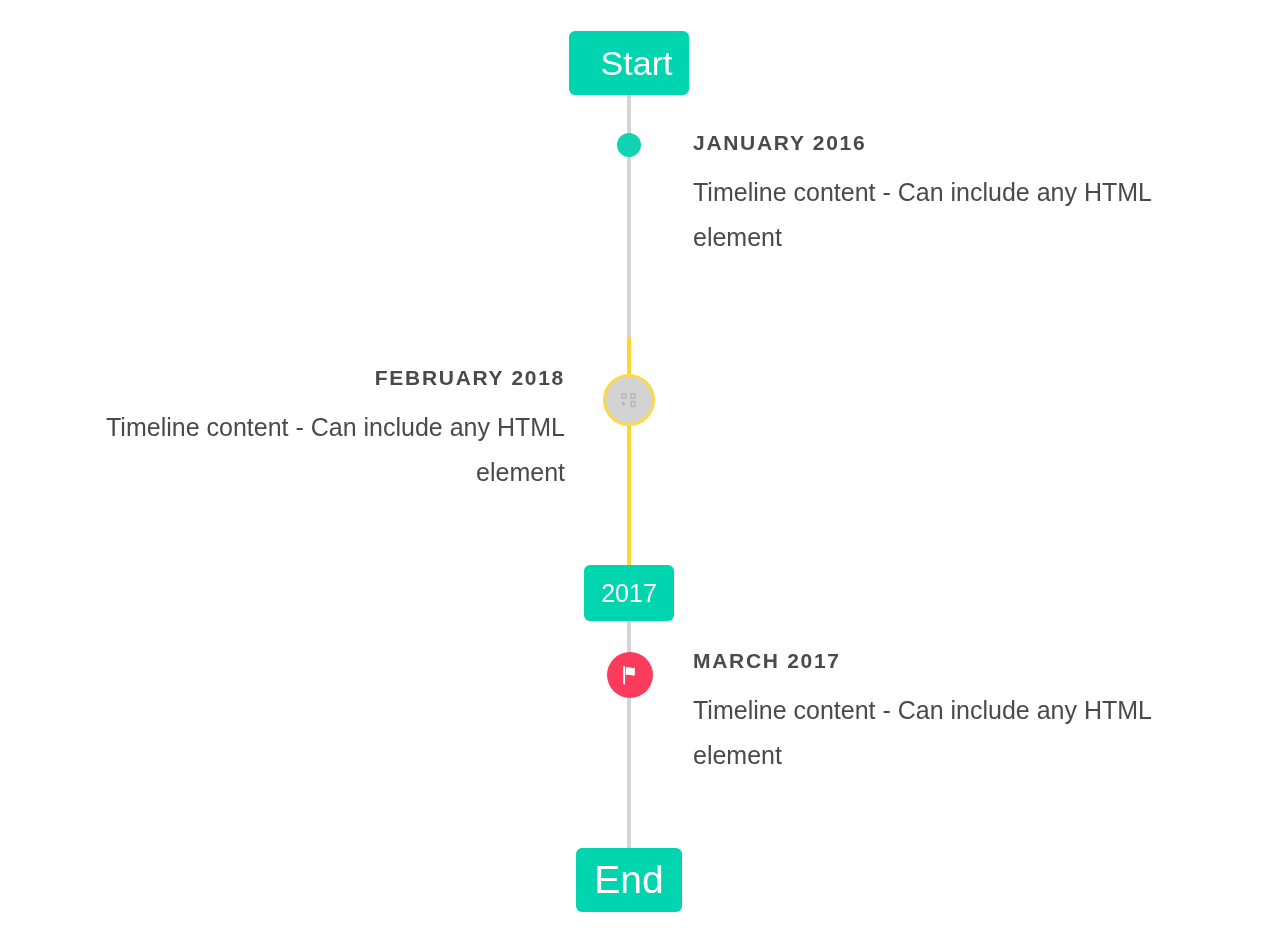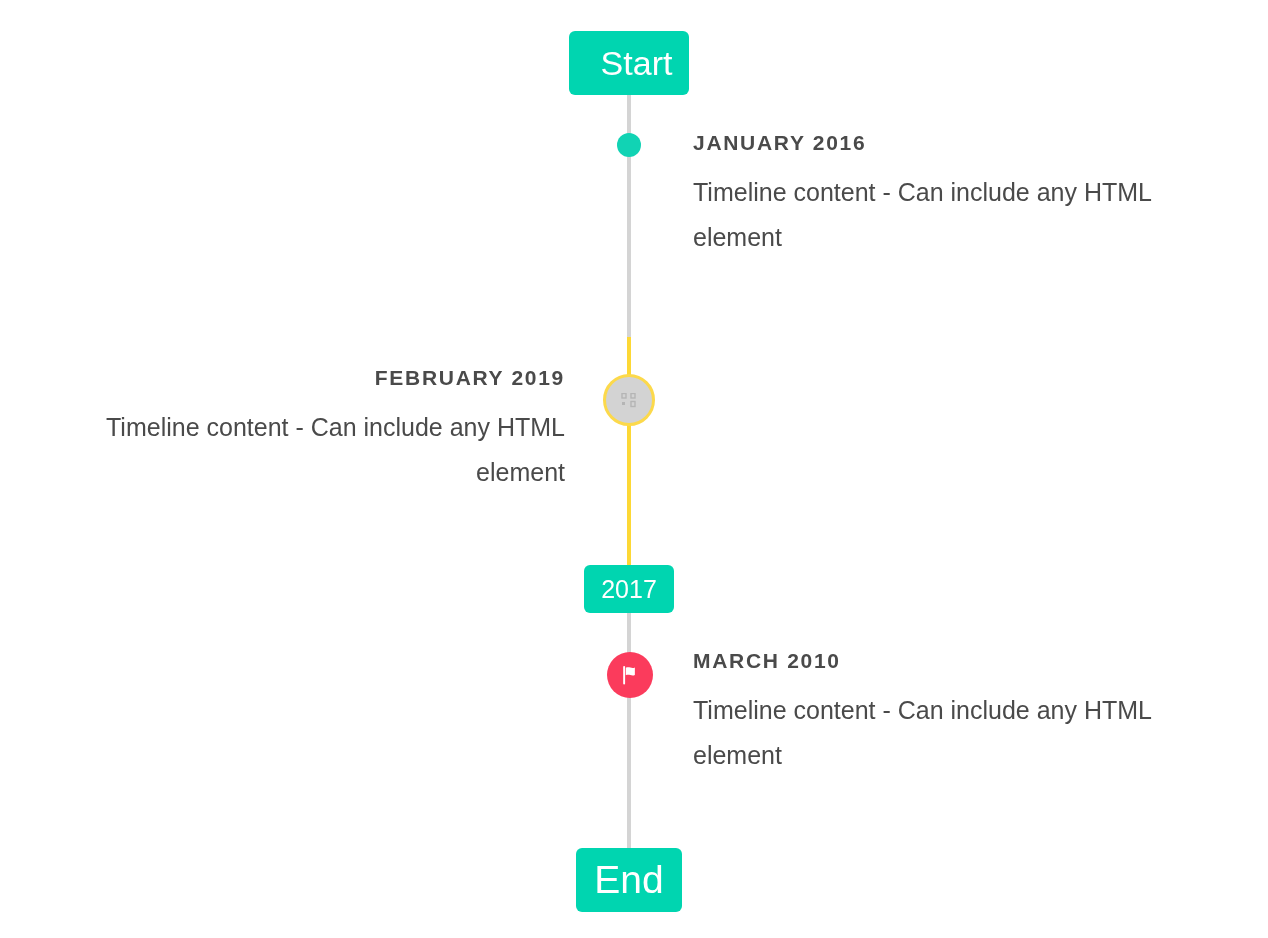--- a/index.html
+++ b/index.html
@@ -47,21 +47,21 @@
     white-space: nowrap;
   }
   .badge-start {
     left: 569px; top: 31px;
     width: 120px; height: 64px;
     font-size: 34px;
     padding-left: 15px;
   }
   .badge-year {
     left: 584px; top: 565px;
-    width: 90px; height: 48px;
+    width: 90px; height: 56px;
     font-size: 25px;
   }
   .badge-end {
     left: 576px; top: 848px;
     width: 106px; height: 64px;
     font-size: 39px;
   }
 
   
   .marker {
@@ -146,32 +146,32 @@
 
   <div class="marker marker-image">
     <svg class="broken-img" viewBox="0 0 17 15">
       <rect x="1" y="0.5" width="4" height="4.5" fill="none" stroke="#8c8c8c" stroke-width="1.4"></rect>
       <rect x="10" y="0.5" width="4" height="4.5" fill="none" stroke="#8c8c8c" stroke-width="1.4"></rect>
       <rect x="1" y="9" width="3" height="3" fill="#8c8c8c"></rect>
       <rect x="10" y="8.5" width="4" height="5" fill="none" stroke="#8c8c8c" stroke-width="1.4"></rect>
     </svg>
   </div>
   <div class="entry entry-left entry-feb">
-    <p class="entry-date">FEBRUARY 2019</p>
+    <p class="entry-date">FEBRUARY 2018</p>
     <p class="entry-body">Timeline content - Can include any HTML element</p>
   </div>
 
   <div class="badge badge-year">2017</div>
 
   <div class="marker marker-flag">
     <svg class="flag-glyph" viewBox="0 0 24 24">
       <path d="M5.6 3.1v18.2" stroke="#ffffff" stroke-width="2.1" stroke-linecap="round" fill="none"></path>
       <path d="M7.4 4.2c3.4-1.9 6.5 1.5 9.9-0.4v8.1c-3.4 1.9-6.5-1.5-9.9 0.4z" fill="#ffffff"></path>
     </svg>
   </div>
   <div class="entry entry-right entry-mar">
-    <p class="entry-date">MARCH 2010</p>
+    <p class="entry-date">MARCH 2017</p>
     <p class="entry-body">Timeline content - Can include any HTML element</p>
   </div>
 
   <div class="badge badge-end">End</div>
 
 </div>
 
 </body></html>

